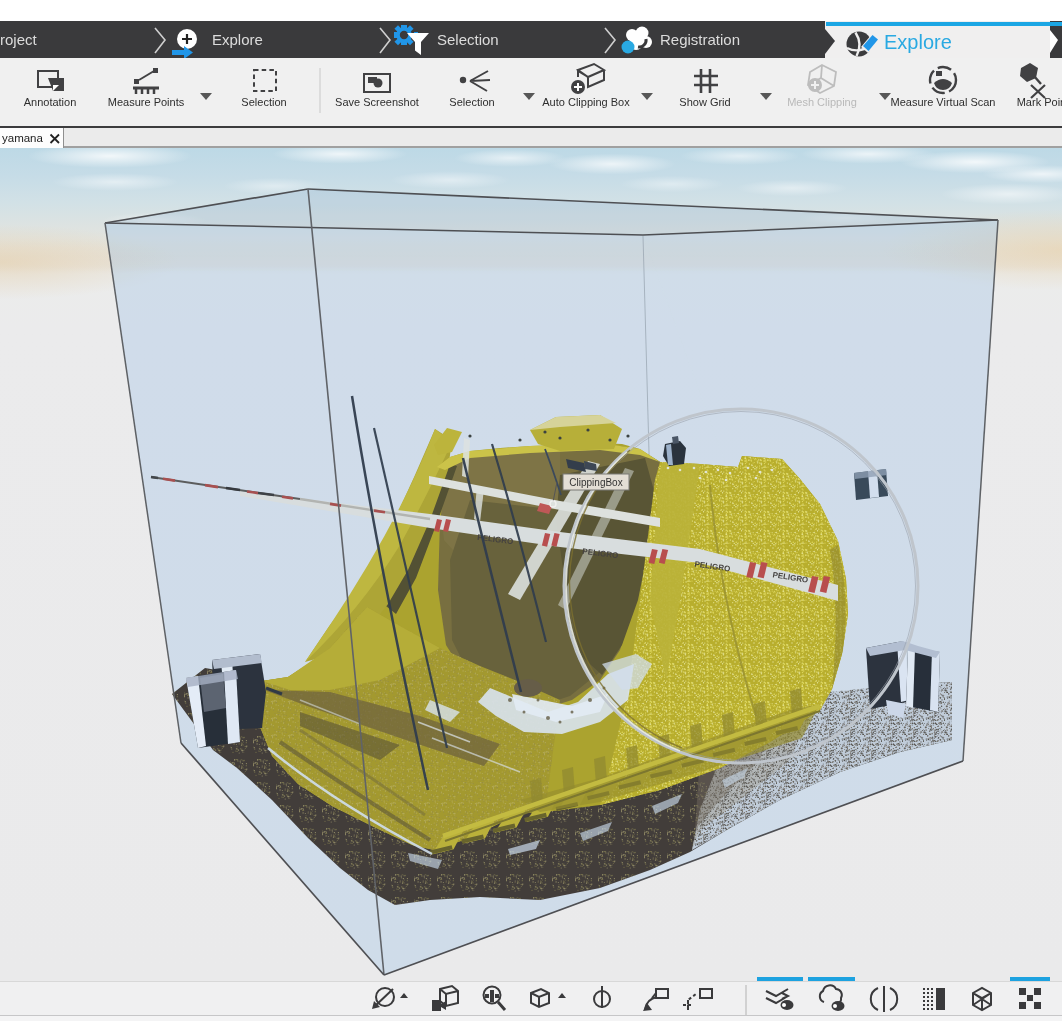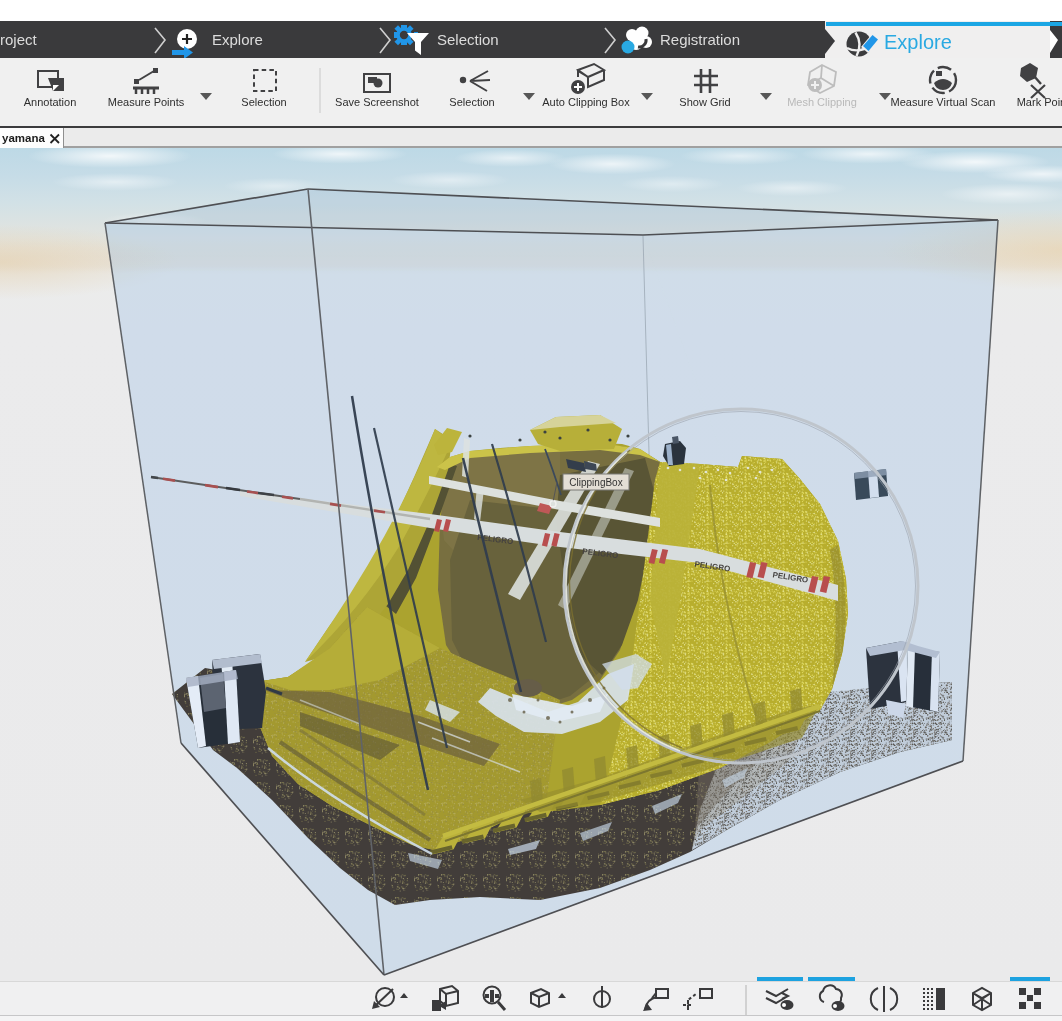--- a/index.html
+++ b/index.html
@@ -150,21 +150,21 @@
   <span class="tlabel" style="left:472px">Selection</span>
   <span class="tlabel" style="left:586px">Auto Clipping Box</span>
   <span class="tlabel" style="left:705px">Show Grid</span>
   <span class="tlabel dis" style="left:822px">Mesh Clipping</span>
   <span class="tlabel" style="left:943px">Measure Virtual Scan</span>
   <span class="tlabel" style="left:1043px">Mark Point</span>
 </div>
 <div class="abs" id="darkline"></div>
 <div class="abs" id="docrow">
   <div id="doctab"></div>
-  <span style="position:absolute;left:2px;top:4px;font-size:11.5px;font-weight:bold;color:#1c1c1c">yamana</span>
+  <span style="position:absolute;left:2px;top:4px;font-size:11.5px;font-weight:normal;color:#1c1c1c">yamana</span>
   <svg class="abs" style="left:49px;top:5px" width="12" height="12">
       <path d="M1.5,1.5 L10,10 M10,1.5 L1.5,10" stroke="#222" stroke-width="1.8"></path>
     </svg>
   <div class="abs" style="left:64px;top:18px;width:998px;height:1.5px;background:#a0a0a0"></div>
 </div>
 <div class="abs" id="viewport"></div>
 <svg width="1062" height="1021" viewBox="0 0 1062 1021" style="position:absolute;left:0;top:0">
 <defs>
 <pattern id="py" width="19" height="19" patternUnits="userSpaceOnUse">
         <circle cx="12.1" cy="0.5" r="0.5" fill="#f7ef8e"></circle>

